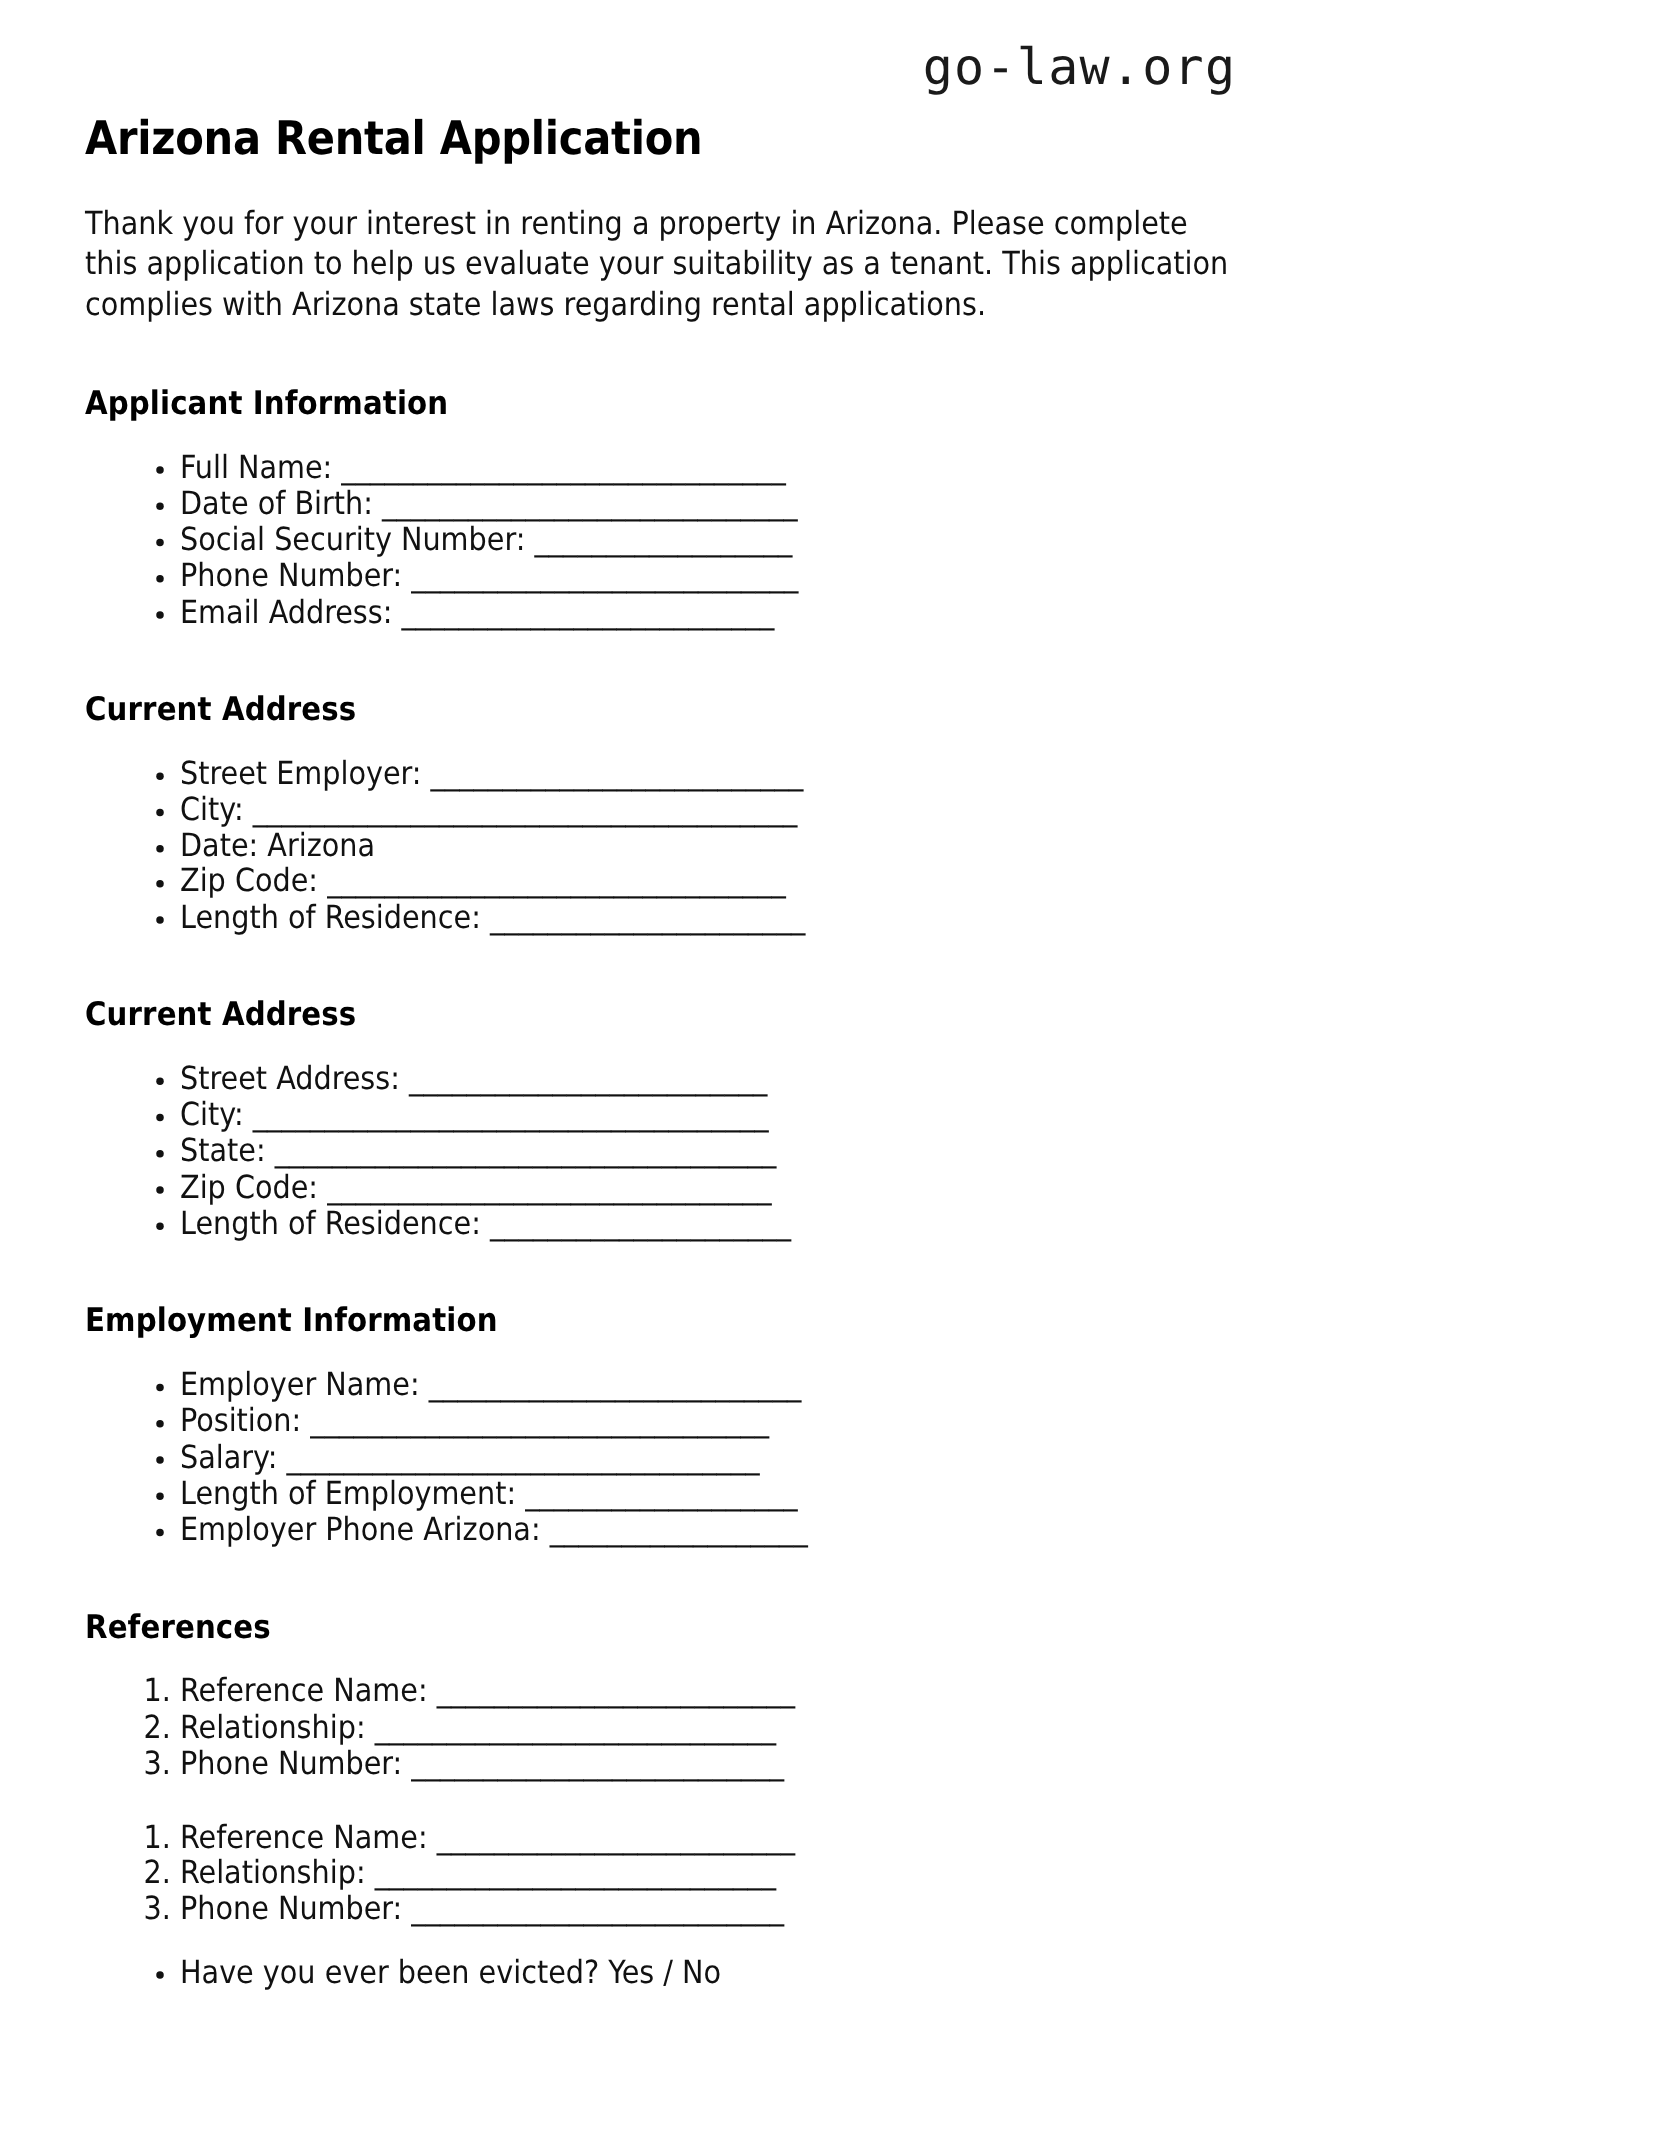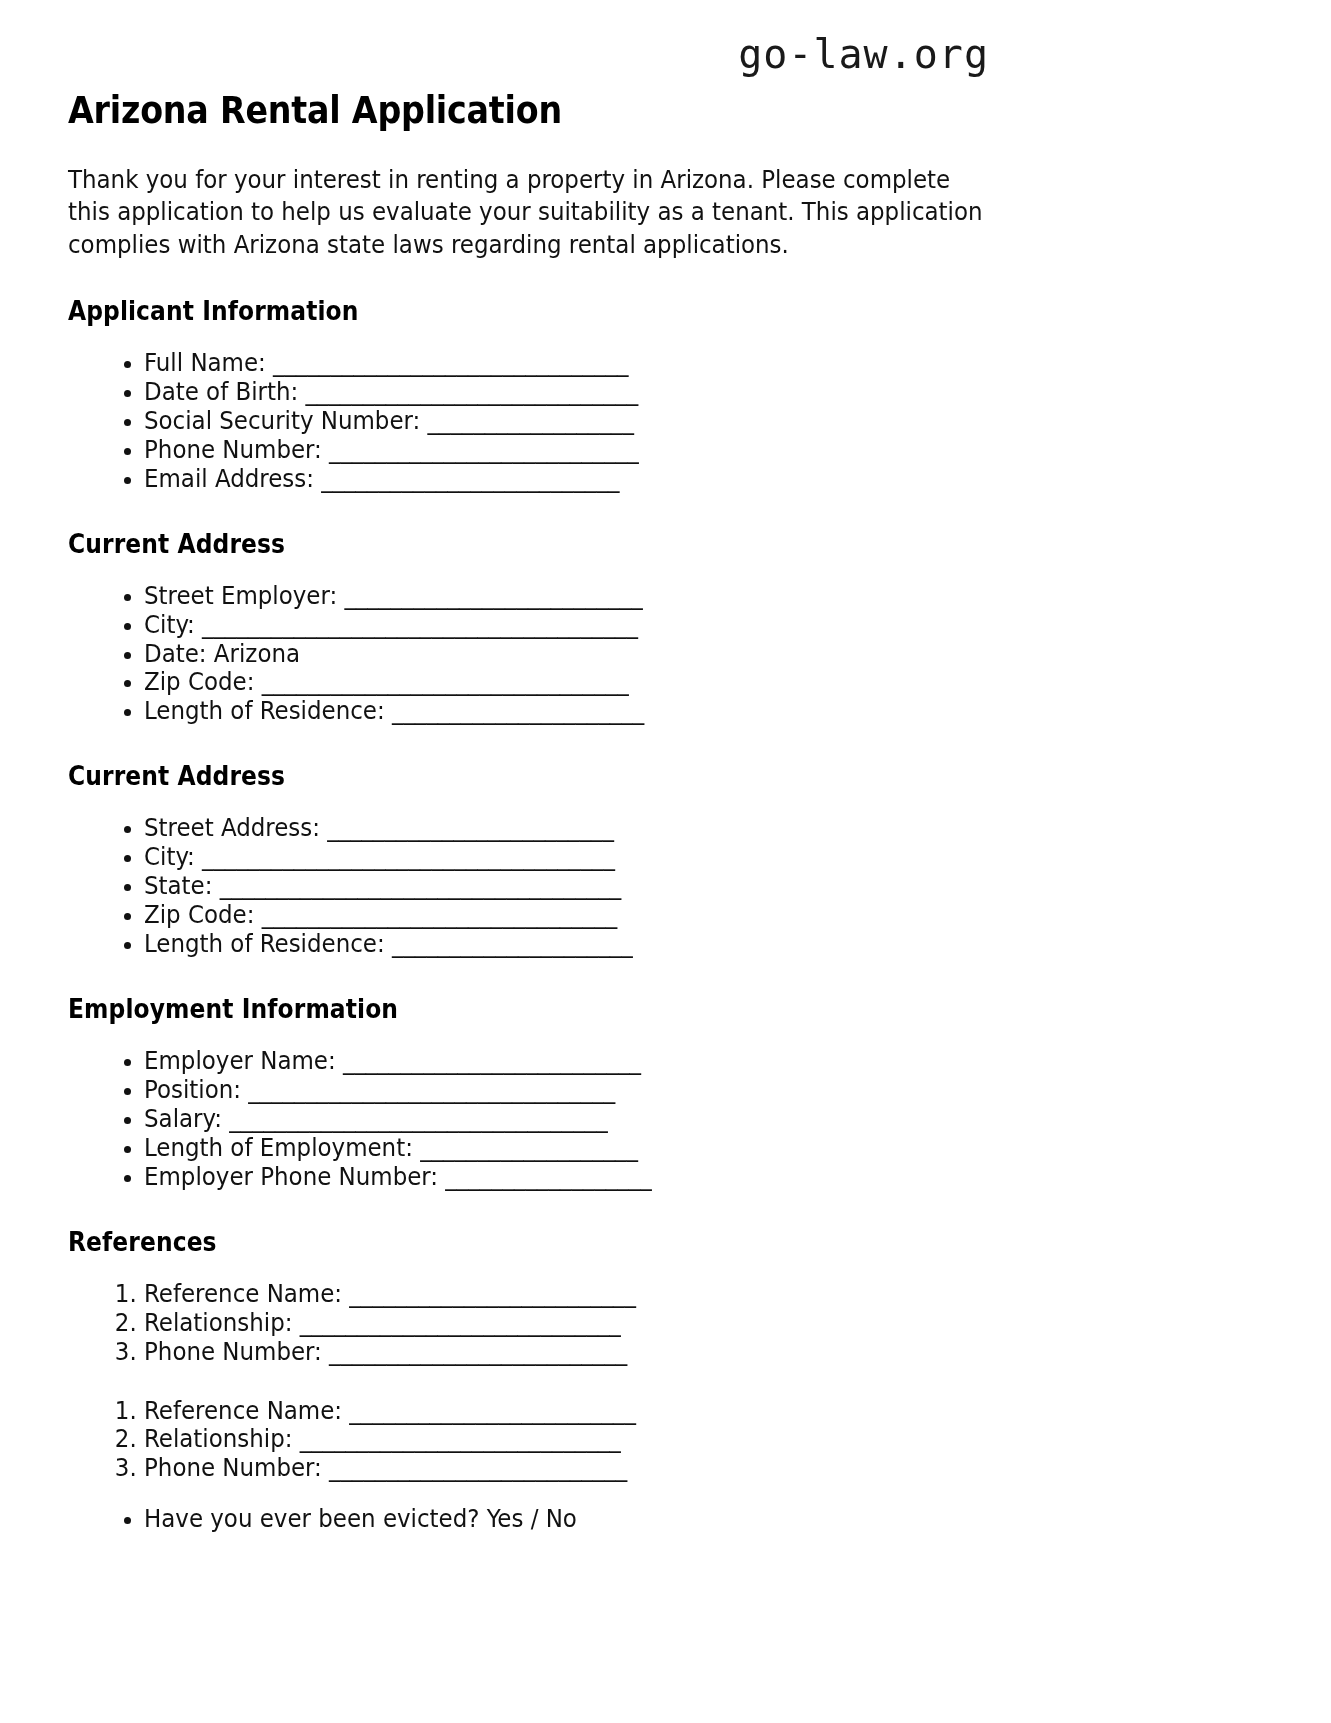--- a/index.html
+++ b/index.html
@@ -59,21 +59,21 @@
     margin: 32px 0 0 0;
     max-width: 1075px;
     color: #111;
   }
   .intro p { margin: 0; }
 
   
   h2.section-heading {
     font-size: 26px;
     font-weight: bold;
-    margin: 36px 0 0 0;
+    margin: 48px 0 0 0;
     padding: 0;
     letter-spacing: 0.1px;
     color: #000;
   }
 
   
   ul.field-list, ol.field-list {
     margin: 22px 0 0 0;
     padding-left: 76px;
     list-style-position: outside;
@@ -138,21 +138,21 @@
     <li>Zip Code: _______________________________</li>
     <li>Length of Residence: _____________________</li>
   </ul>
 
   <h2 class="section-heading">Employment Information</h2>
   <ul class="field-list">
     <li>Employer Name: __________________________</li>
     <li>Position: ________________________________</li>
     <li>Salary: _________________________________</li>
     <li>Length of Employment: ___________________</li>
-    <li>Employer Phone Number: __________________</li>
+    <li>Employer Phone Arizona: __________________</li>
   </ul>
 
   <h2 class="section-heading">References</h2>
   <ol class="field-list ref-group">
     <li>Reference Name: _________________________</li>
     <li>Relationship: ____________________________</li>
     <li>Phone Number: __________________________</li>
   </ol>
   <ol class="field-list ref-group second">
     <li>Reference Name: _________________________</li>

